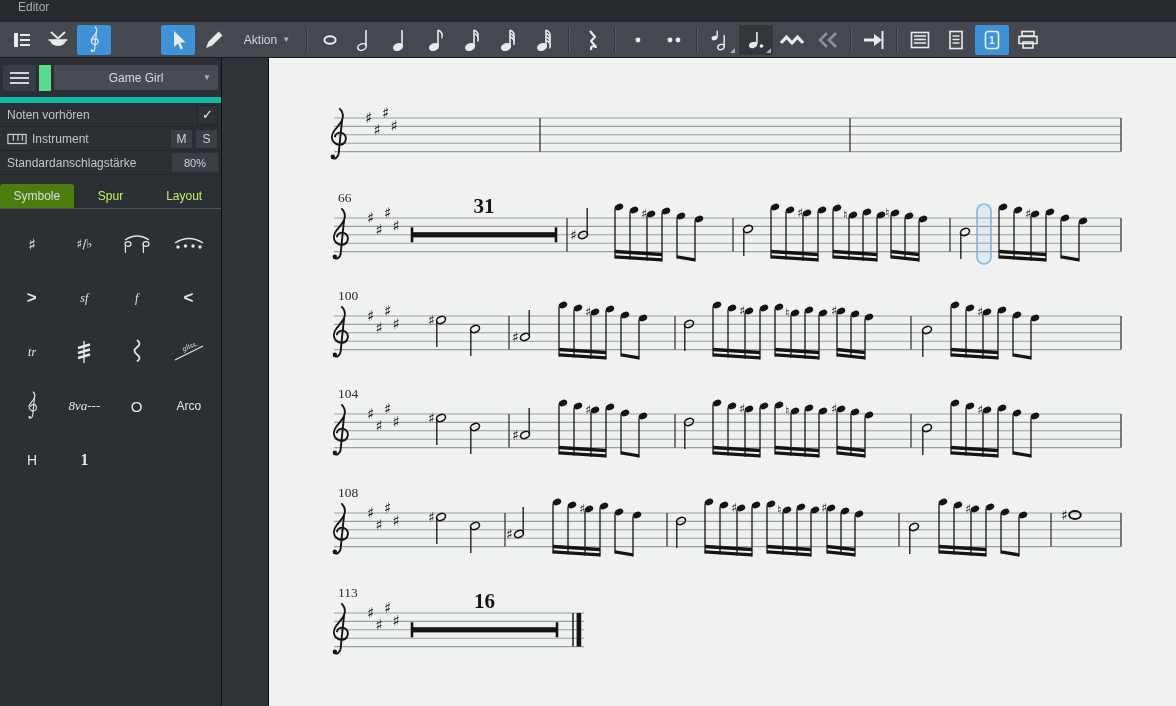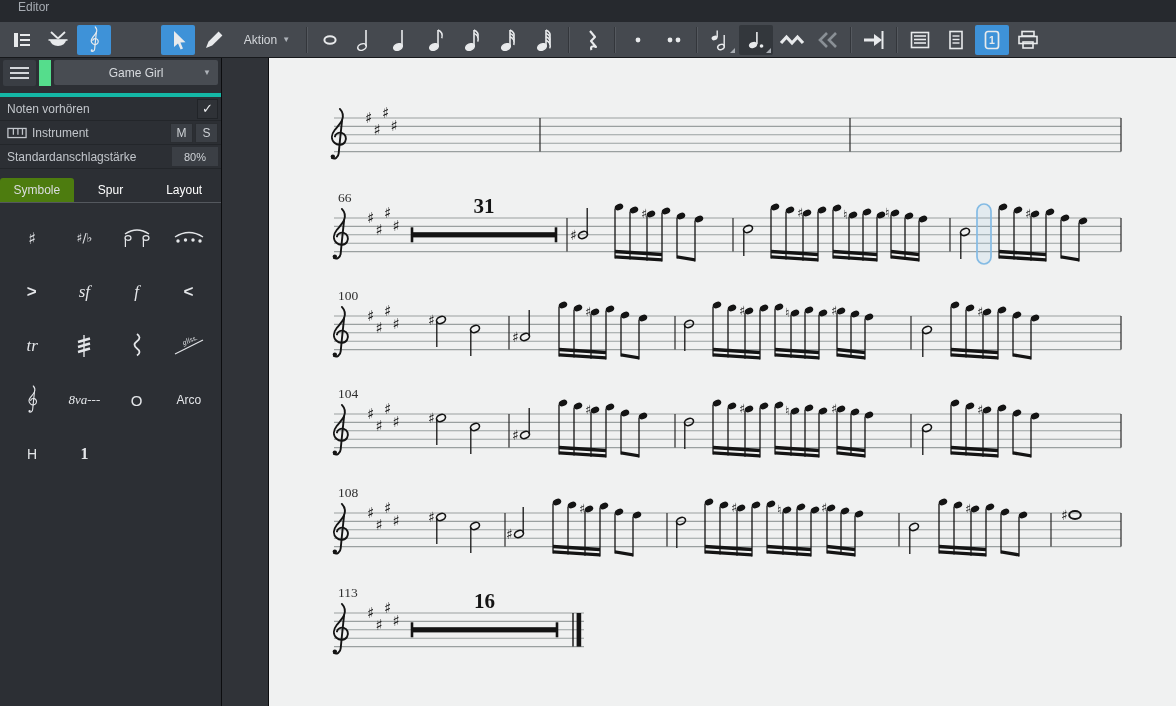--- a/index.html
+++ b/index.html
@@ -21,48 +21,48 @@
   .tbtn .corner { position:absolute; right:2px; bottom:2px; width:0; height:0;
     border-left:5px solid transparent; border-bottom:5px solid #a7acb2; }
   .tsep { width:2px; height:26px; background:#33363b; border-right:1px solid #55595f; margin:0 4px; flex:none; }
   .tspacer { width:48px; flex:none; }
   .action-btn { min-width:66px; height:30px; display:flex; align-items:center; justify-content:center; gap:5px;
     color:#d3d6da; font-size:12px; background:transparent; border:none; margin:0 2px; }
   .caret { font-size:8px; color:#aeb3b9; }
 
   .main { display:flex; height:648px; }
   .sidebar { width:222px; flex:none; background:#2c2f34; display:flex; flex-direction:column; border-right:1px solid #0c0d0f; }
-  .sb-header { height:39px; display:flex; gap:3px; padding:2px 3px; border-bottom:4px solid #14b8a6; }
+  .sb-header { height:45px; display:flex; align-items:center; gap:3px; padding:2px 3px; border-bottom:6px solid #14b8a6; }
   .hamb { width:33px; height:26px; background:#3a3e44; border:none; border-radius:2px;
     display:flex; flex-direction:column; justify-content:center; gap:3px; align-items:center; }
   .hamb i { display:block; width:19px; height:2px; background:#d3d6da; }
   .colorstrip { width:12px; height:26px; background:#55dd8c; flex:none; }
   .trackselect { flex:1; height:25px; background:#484c52; border-radius:2px; position:relative;
     display:flex; align-items:center; justify-content:center; color:#d8dbdf; font-size:12px; }
   .trackselect .caret { position:absolute; right:7px; }
   .sb-row { height:24px; display:flex; align-items:center; padding:0 7px; border-bottom:1px solid #23262a;
     color:#c2c6cb; font-size:12px; position:relative; }
   .sb-row .lbl { margin-left:5px; }
   .rowright { position:absolute; right:3px; display:flex; gap:2px; }
   .ms { width:23px; height:20px; background:#3b3f45; border:1px solid #2a2d31; color:#ced2d6;
     font-size:12px; display:flex; align-items:center; justify-content:center; padding:0; }
   .chk { width:21px; height:20px; background:#2f3237; border:1px solid #212428; color:#eceef0;
     font-size:13px; display:flex; align-items:center; justify-content:center; }
   .valbox { width:46px; height:19px; background:#3b3f45; color:#ced2d6; font-size:11px;
     display:flex; align-items:center; justify-content:center; }
   .tabs { display:flex; height:25px; margin-top:9px; border-bottom:1px solid #54585e; }
-  .tab { flex:1; display:flex; align-items:center; justify-content:center; font-size:12px; color:#ffffff; }
+  .tab { flex:1; display:flex; align-items:center; justify-content:center; font-size:12px; color:#bef264; }
   .tab.active { background:#4d7c0f; color:#dcdee1; border-radius:3px 3px 0 0; }
   .palette { flex:1; display:grid; grid-template-columns:repeat(4,1fr); grid-auto-rows:54px;
     padding:8px 6px 0 6px; color:#e4e6e9; }
   .pitem { display:flex; align-items:center; justify-content:center; background:transparent; border:none; color:#e4e6e9; }
   .acc15 { font-family:"DejaVu Sans",sans-serif; font-size:16px; }
   .acc12 { font-family:"DejaVu Sans",sans-serif; font-size:12px; }
   .big { font-size:17px; font-weight:bold; letter-spacing:1px; }
-  .mus { font-family:"Liberation Serif",serif; font-style:italic; font-size:17px; }
+  .mus { font-family:"Liberation Serif",serif; font-style:italic; font-size:12px; }
   .octv { font-family:"Liberation Serif",serif; font-style:italic; font-size:13px; }
   .oh { font-size:15px; }
   .plain { font-size:12px;text-align:right; }
   .plain15 { font-size:14px; }
   .serifb { font-family:"Liberation Serif",serif; font-weight:bold; font-size:16px; }
 
   .gutter { width:47px; flex:none; background:#303338; border-right:1px solid #0c0d0f; }
   .scorepane { flex:1; background:#f0f1f1; position:relative; }
   .scorepane svg { position:absolute; left:0; top:0; }
 </style>

